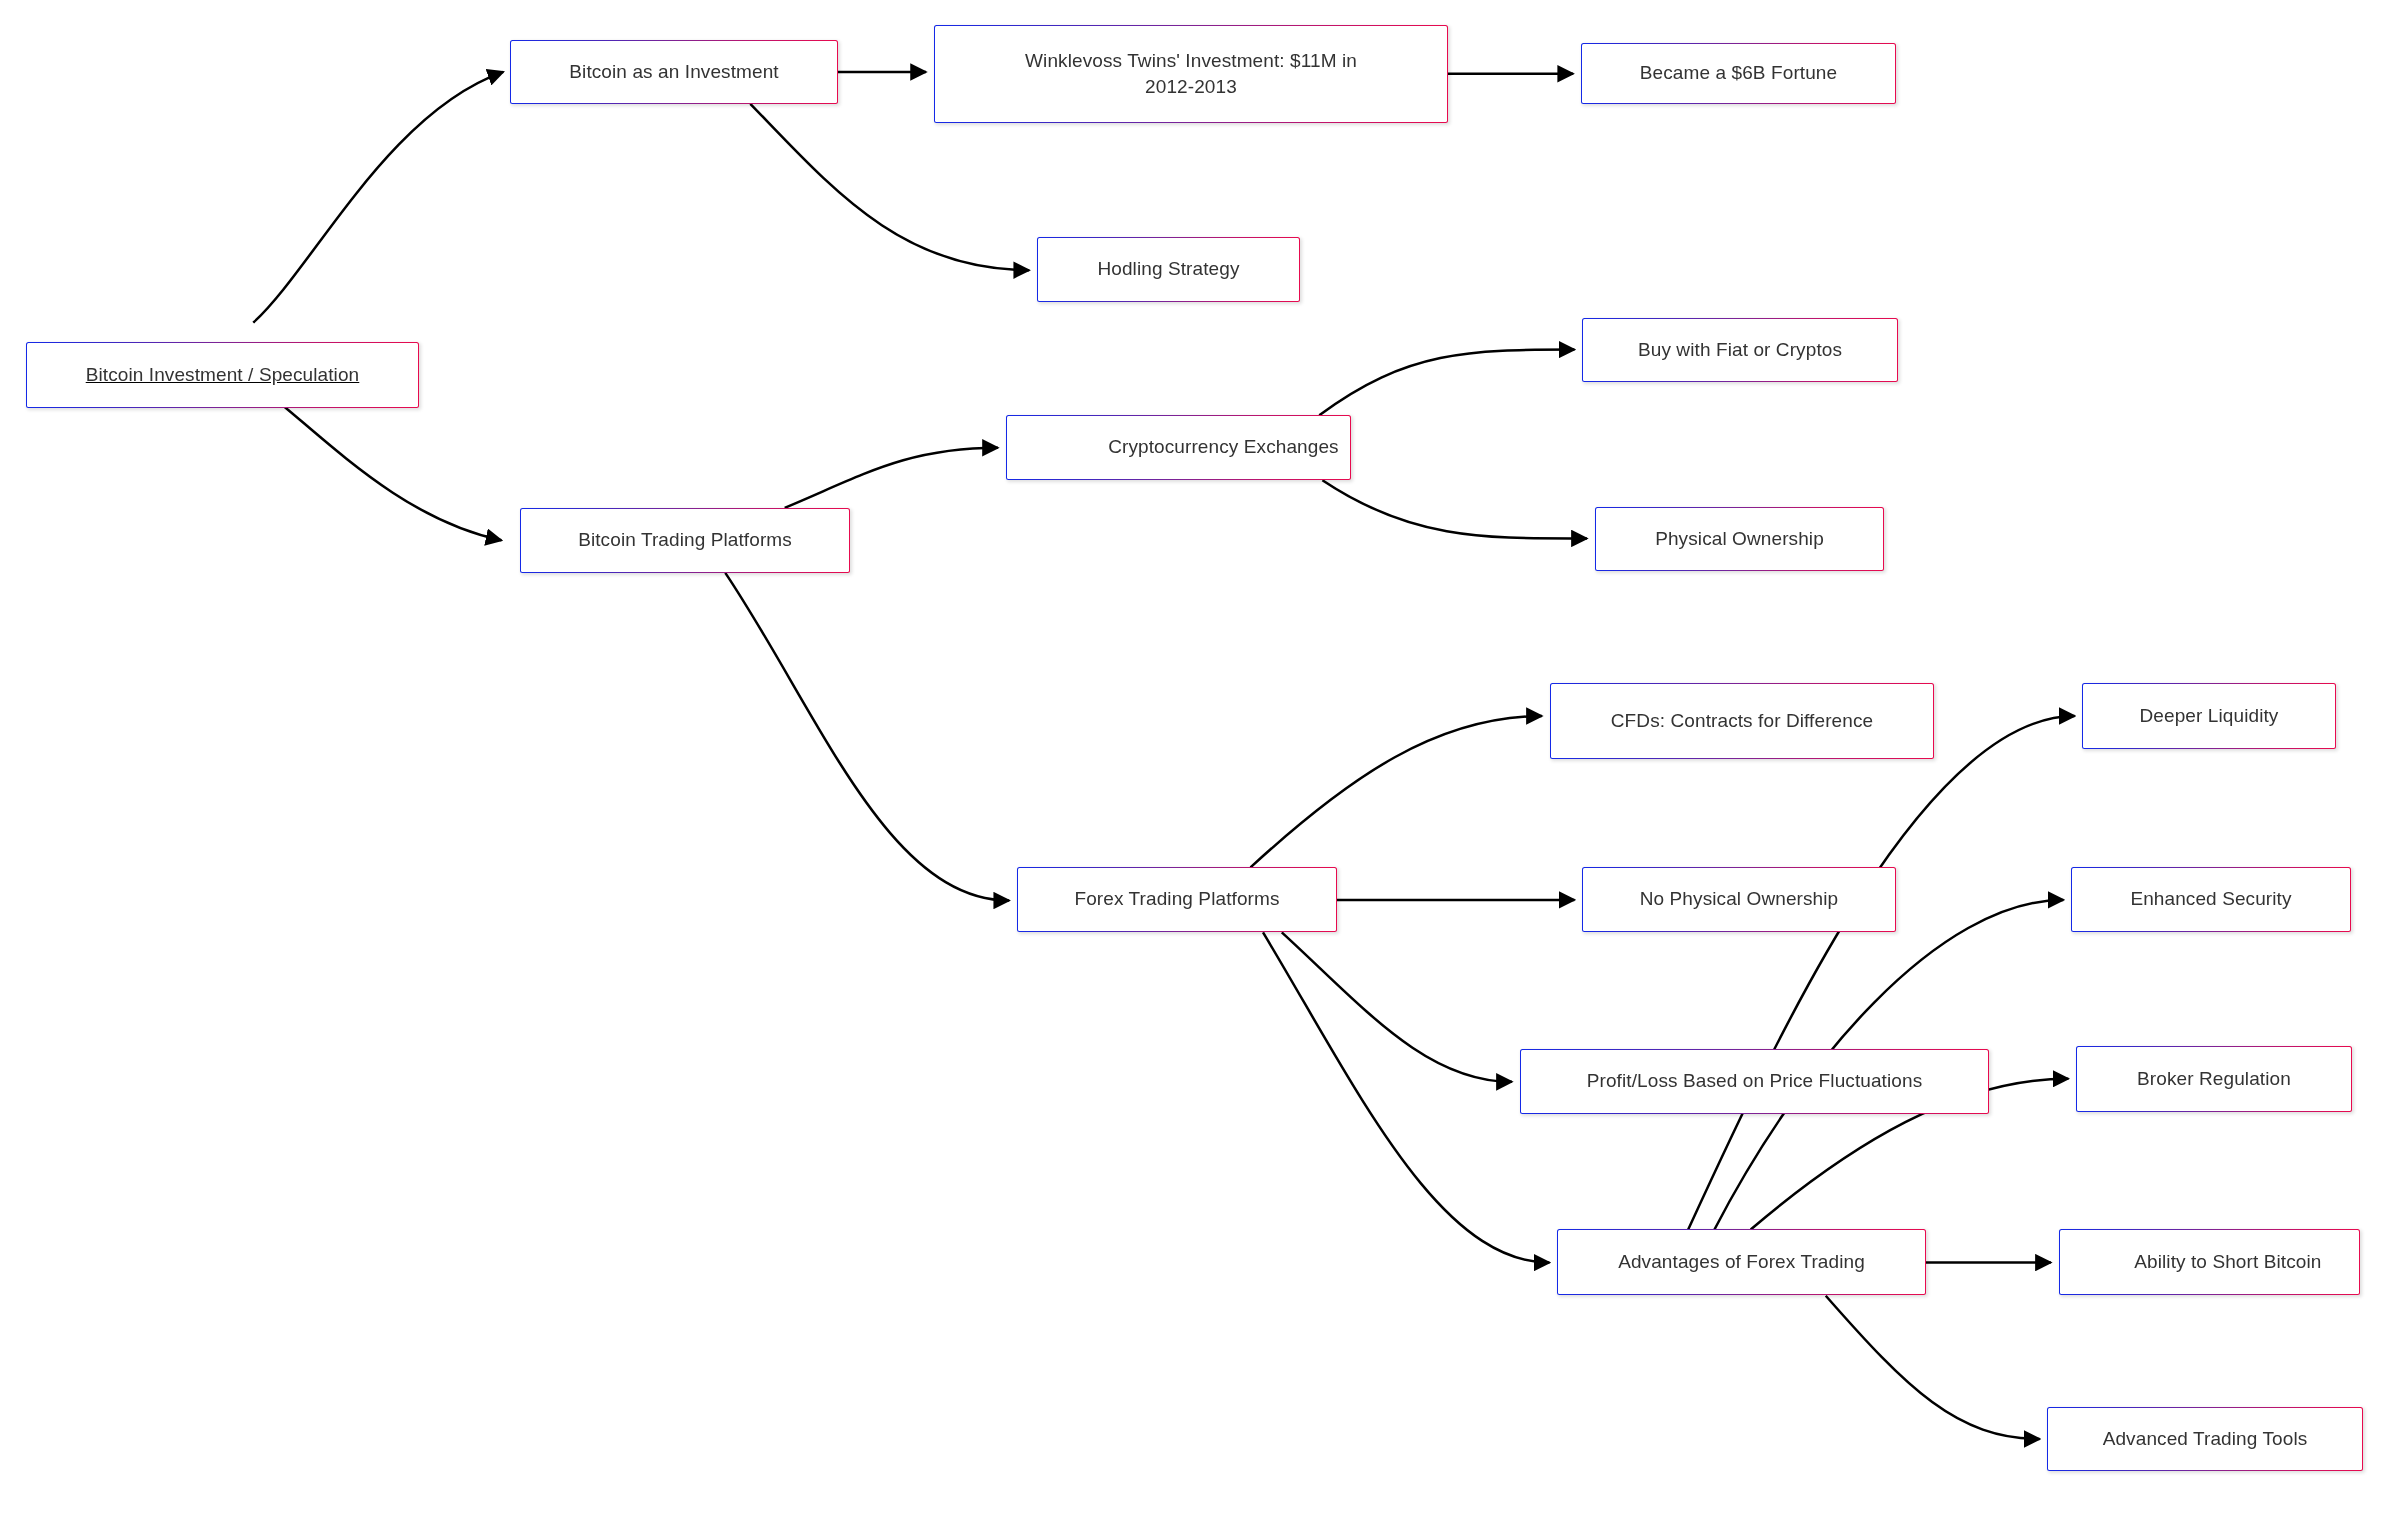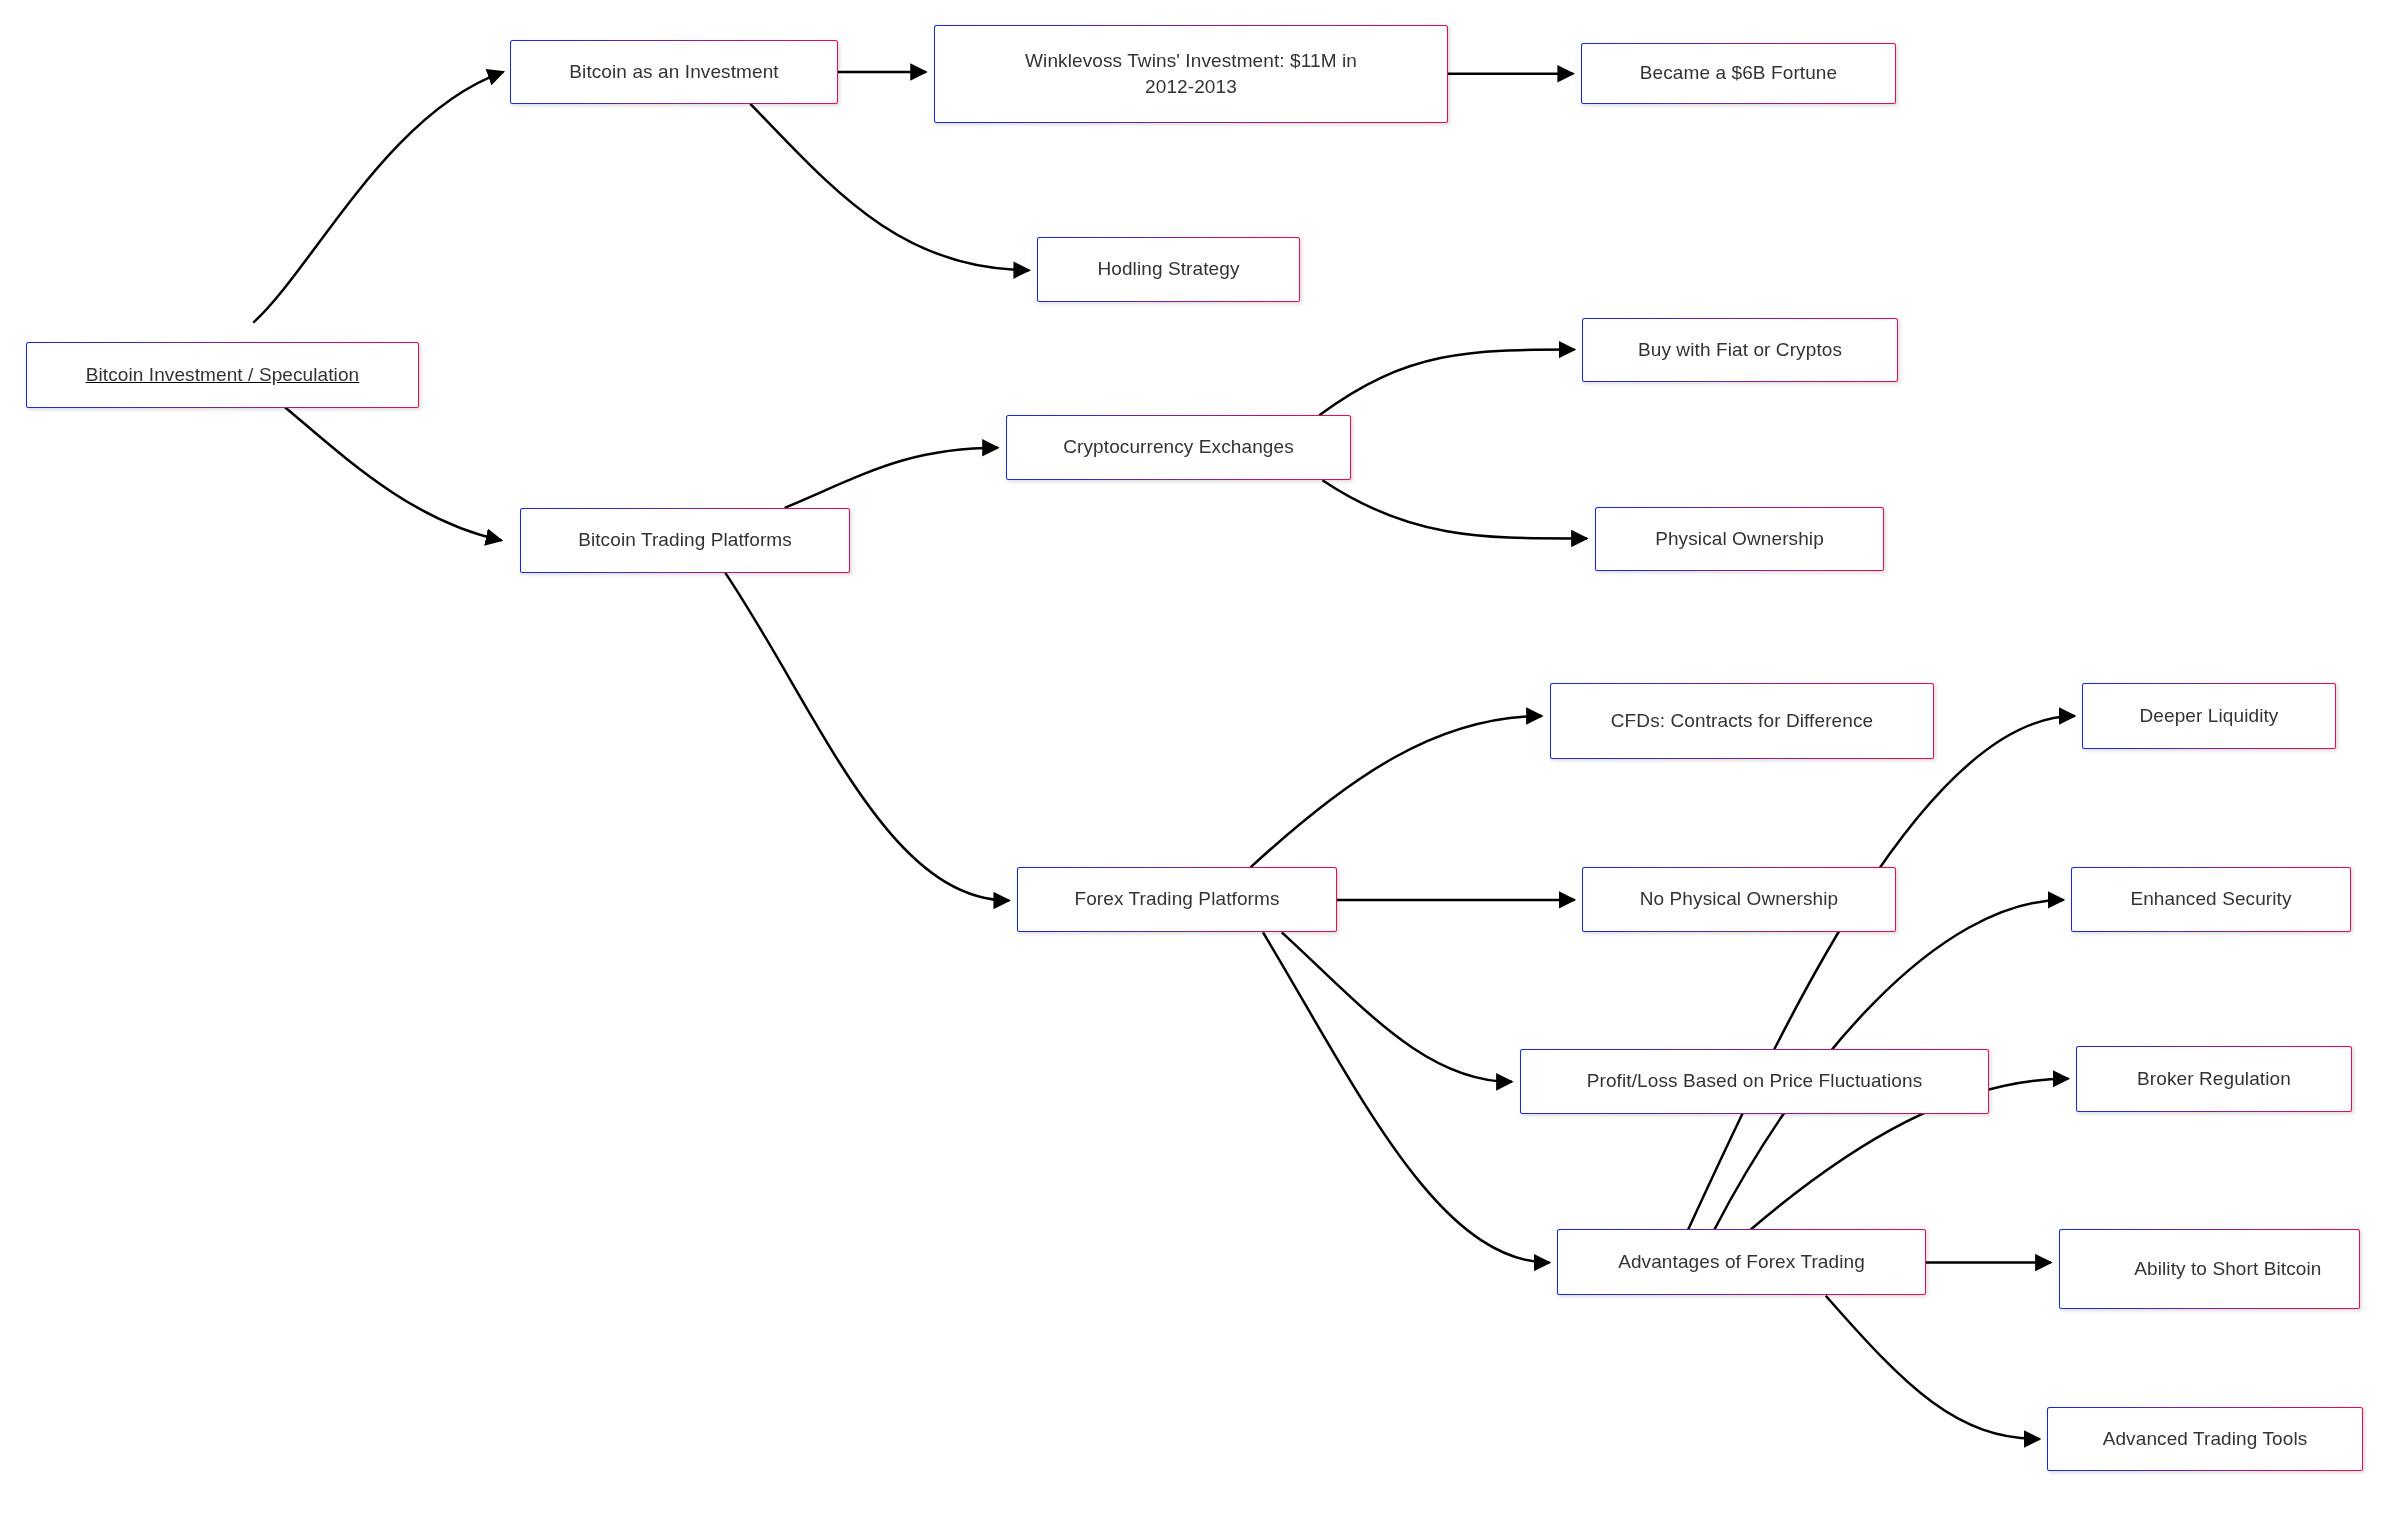--- a/index.html
+++ b/index.html
@@ -101,21 +101,21 @@
       </div>
       <div class="node" style="left: 1581px; top: 43px; width: 315px; height: 61px;">
         <span class="node-label">Became a $6B Fortune</span>
       </div>
       <div class="node" style="left: 1037px; top: 237px; width: 263px; height: 65px;">
         <span class="node-label">Hodling Strategy</span>
       </div>
       <div class="node" style="left: 520px; top: 508px; width: 330px; height: 65px;">
         <span class="node-label">Bitcoin Trading Platforms</span>
       </div>
-      <div class="node" style="left: 1006px; top: 415px; width: 345px; height: 65px;">
+      <div class="node" style="left: 1006px; top: 415px; width: 345px; height: 65px; justify-content: flex-end;">
         <span class="node-label">Cryptocurrency Exchanges</span>
       </div>
       <div class="node" style="left: 1582px; top: 318px; width: 316px; height: 64px;">
         <span class="node-label">Buy with Fiat or Cryptos</span>
       </div>
       <div class="node" style="left: 1595px; top: 507px; width: 289px; height: 64px;">
         <span class="node-label">Physical Ownership</span>
       </div>
       <div class="node" style="left: 1017px; top: 867px; width: 320px; height: 65px;">
         <span class="node-label">Forex Trading Platforms</span>
@@ -134,21 +134,21 @@
       </div>
       <div class="node" style="left: 2082px; top: 683px; width: 254px; height: 66px;">
         <span class="node-label">Deeper Liquidity</span>
       </div>
       <div class="node" style="left: 2071px; top: 867px; width: 280px; height: 65px;">
         <span class="node-label">Enhanced Security</span>
       </div>
       <div class="node" style="left: 2076px; top: 1046px; width: 276px; height: 66px;">
         <span class="node-label">Broker Regulation</span>
       </div>
-      <div class="node" style="left: 2059px; top: 1229px; width: 301px; height: 80px; padding-left: 48px;">
+      <div class="node" style="left: 2059px; top: 1229px; width: 301px; height: 66px; padding-left: 48px;">
         <span class="node-label">Ability to Short Bitcoin</span>
       </div>
       <div class="node" style="left: 2047px; top: 1407px; width: 316px; height: 64px;">
         <span class="node-label">Advanced Trading Tools</span>
       </div>
     </div>
 
 </div>
 
 

